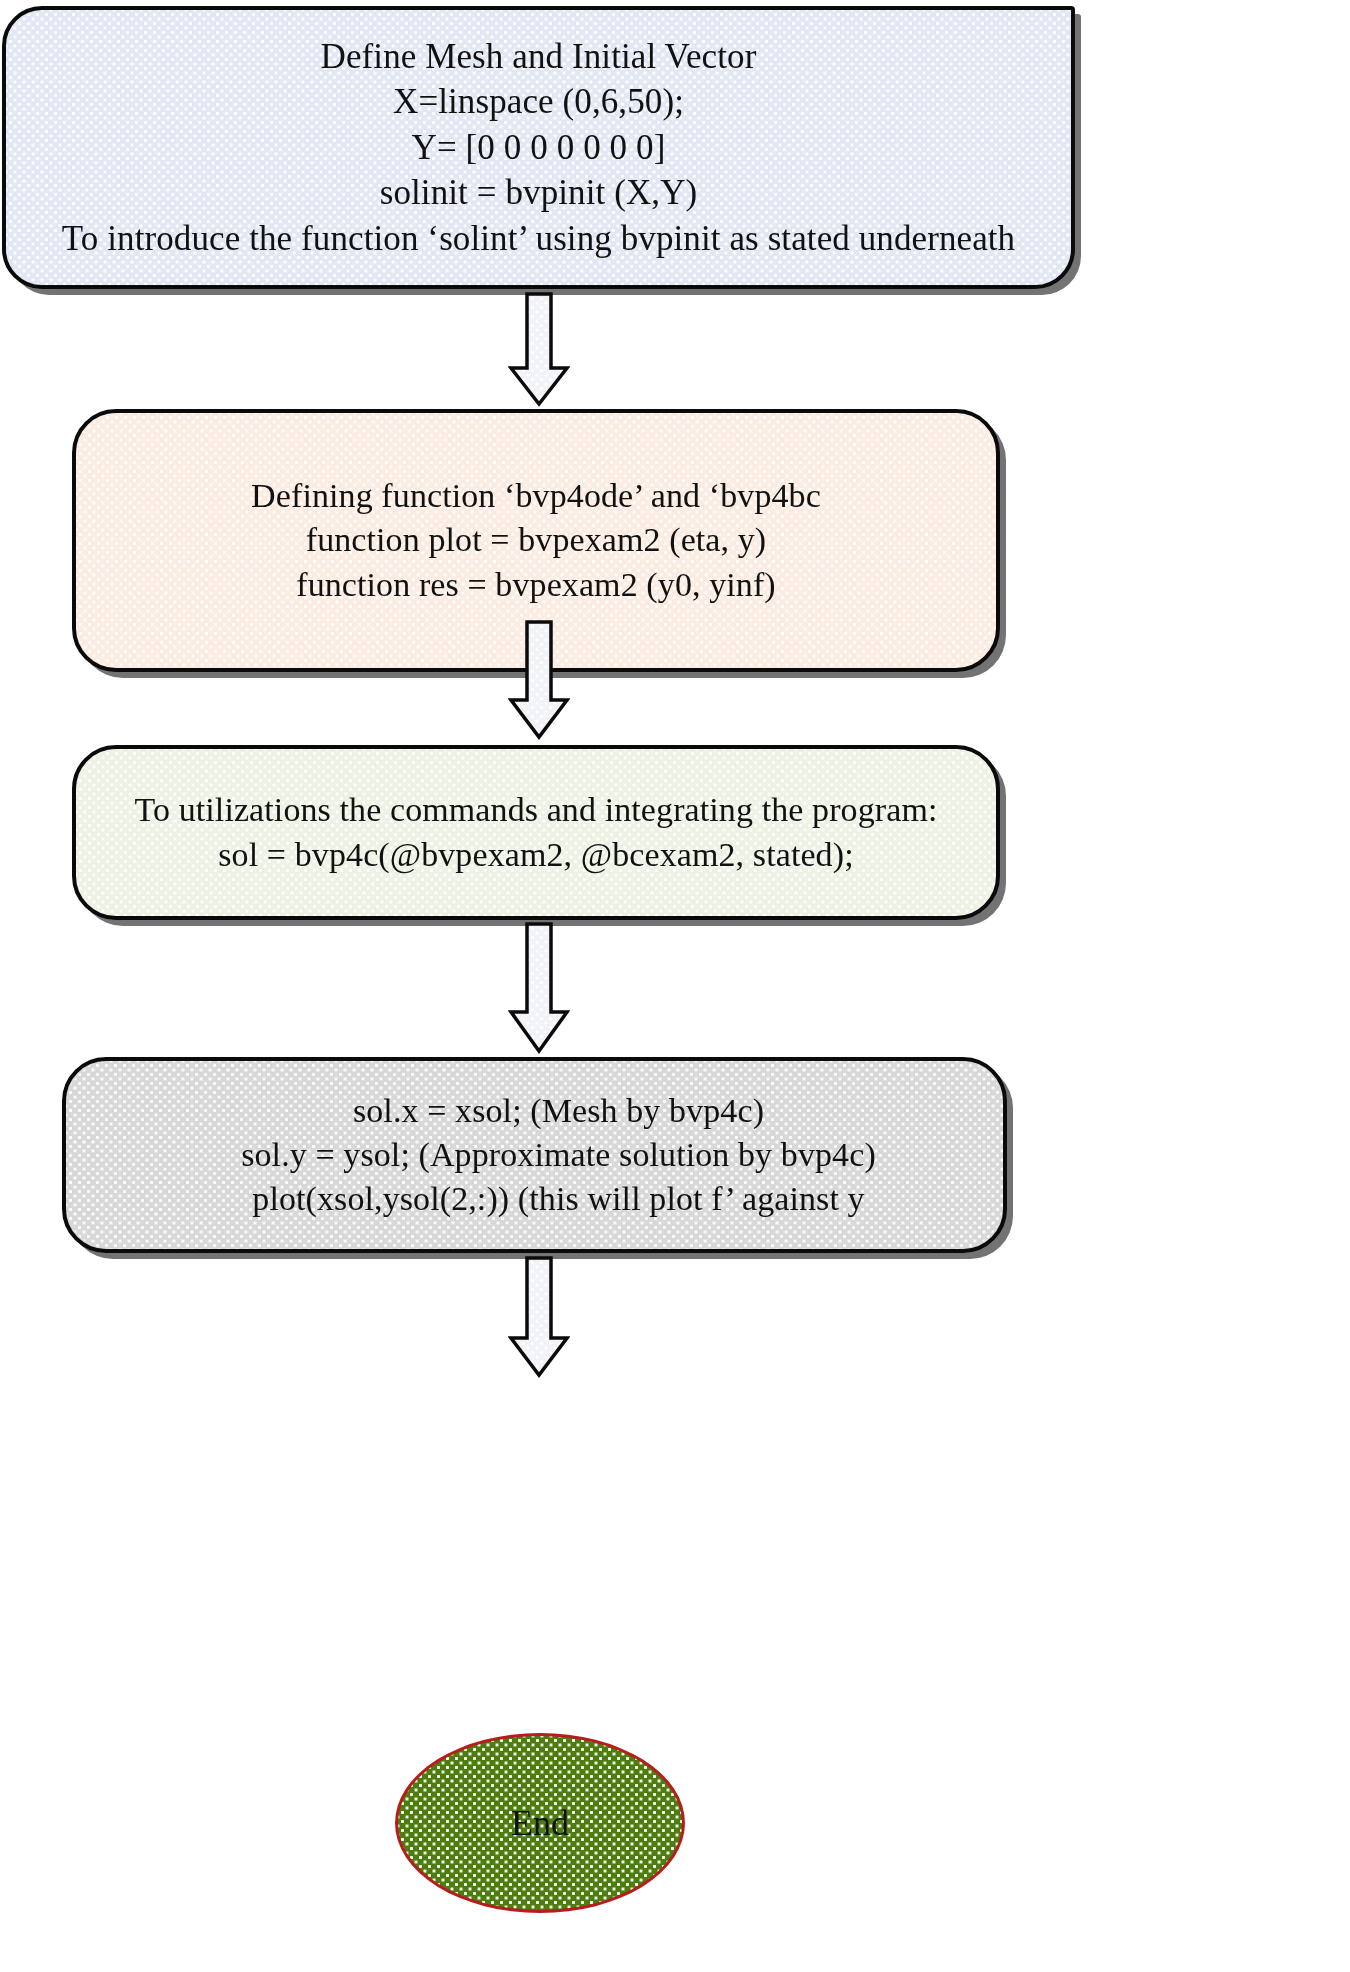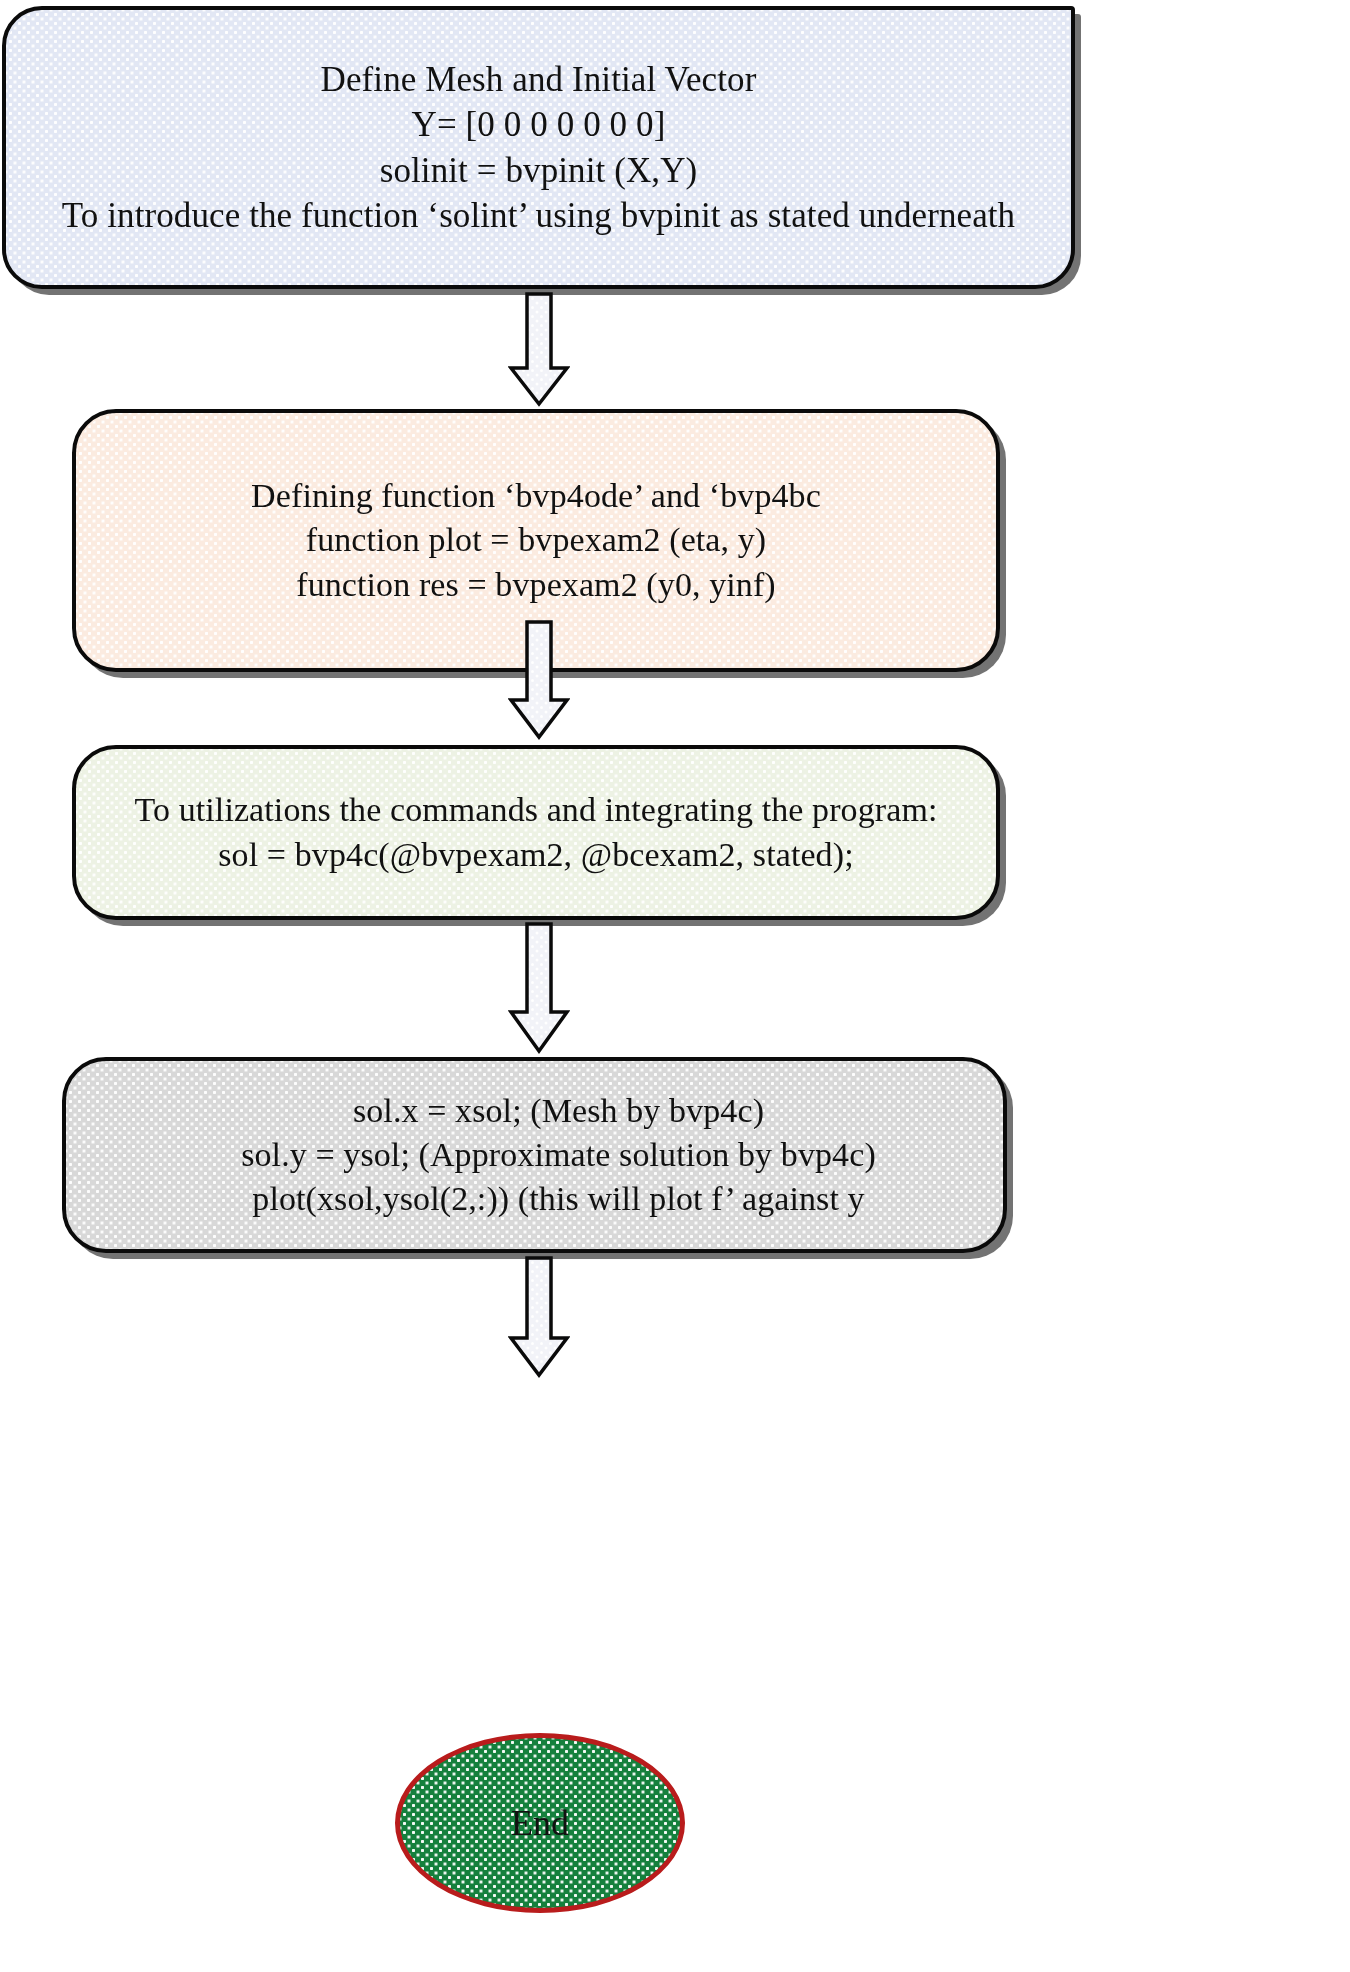--- a/index.html
+++ b/index.html
@@ -87,22 +87,22 @@
     border-radius: 44px;
     padding-left: 48px;
   }
 
   
   #node-end {
     position: absolute;
     left: 395px; top: 1733px;
     width: 290px; height: 180px;
     box-sizing: border-box;
-    background: #15803d;
-    border: 5px solid #b91c1c;
+    background: #4d7c0f;
+    border: 3px solid #b91c1c;
     border-radius: 50%;
     display: flex;
     align-items: center;
     justify-content: center;
     color: #111;
     font-size: 36px;
   }
   #node-end .tex { border-radius: 50%; }
 
   
@@ -116,20 +116,21 @@
 </style>
 </head>
 <body>
 
 <div id="flowchart">
 
   <div class="node" id="node-define">
     <div class="tex"></div>
     <div class="lines node-label">
       <span class="ln">Define Mesh and Initial Vector</span>
+      <span class="ln">X=linspace (0,6,50);</span>
       <span class="ln">Y= [0 0 0 0 0 0 0]</span>
       <span class="ln">solinit  = bvpinit (X,Y)</span>
       <span class="ln">To introduce the function ‘solint’ using bvpinit as stated underneath</span>
     </div>
   </div>
 
   <div class="arrow" id="arrow-1" style="left:508px; top:292px; height:115px;">
     <svg viewBox="0 0 62 115" preserveAspectRatio="none">
       <defs>
         <pattern id="dotsA" width="9" height="9" patternUnits="userSpaceOnUse">

